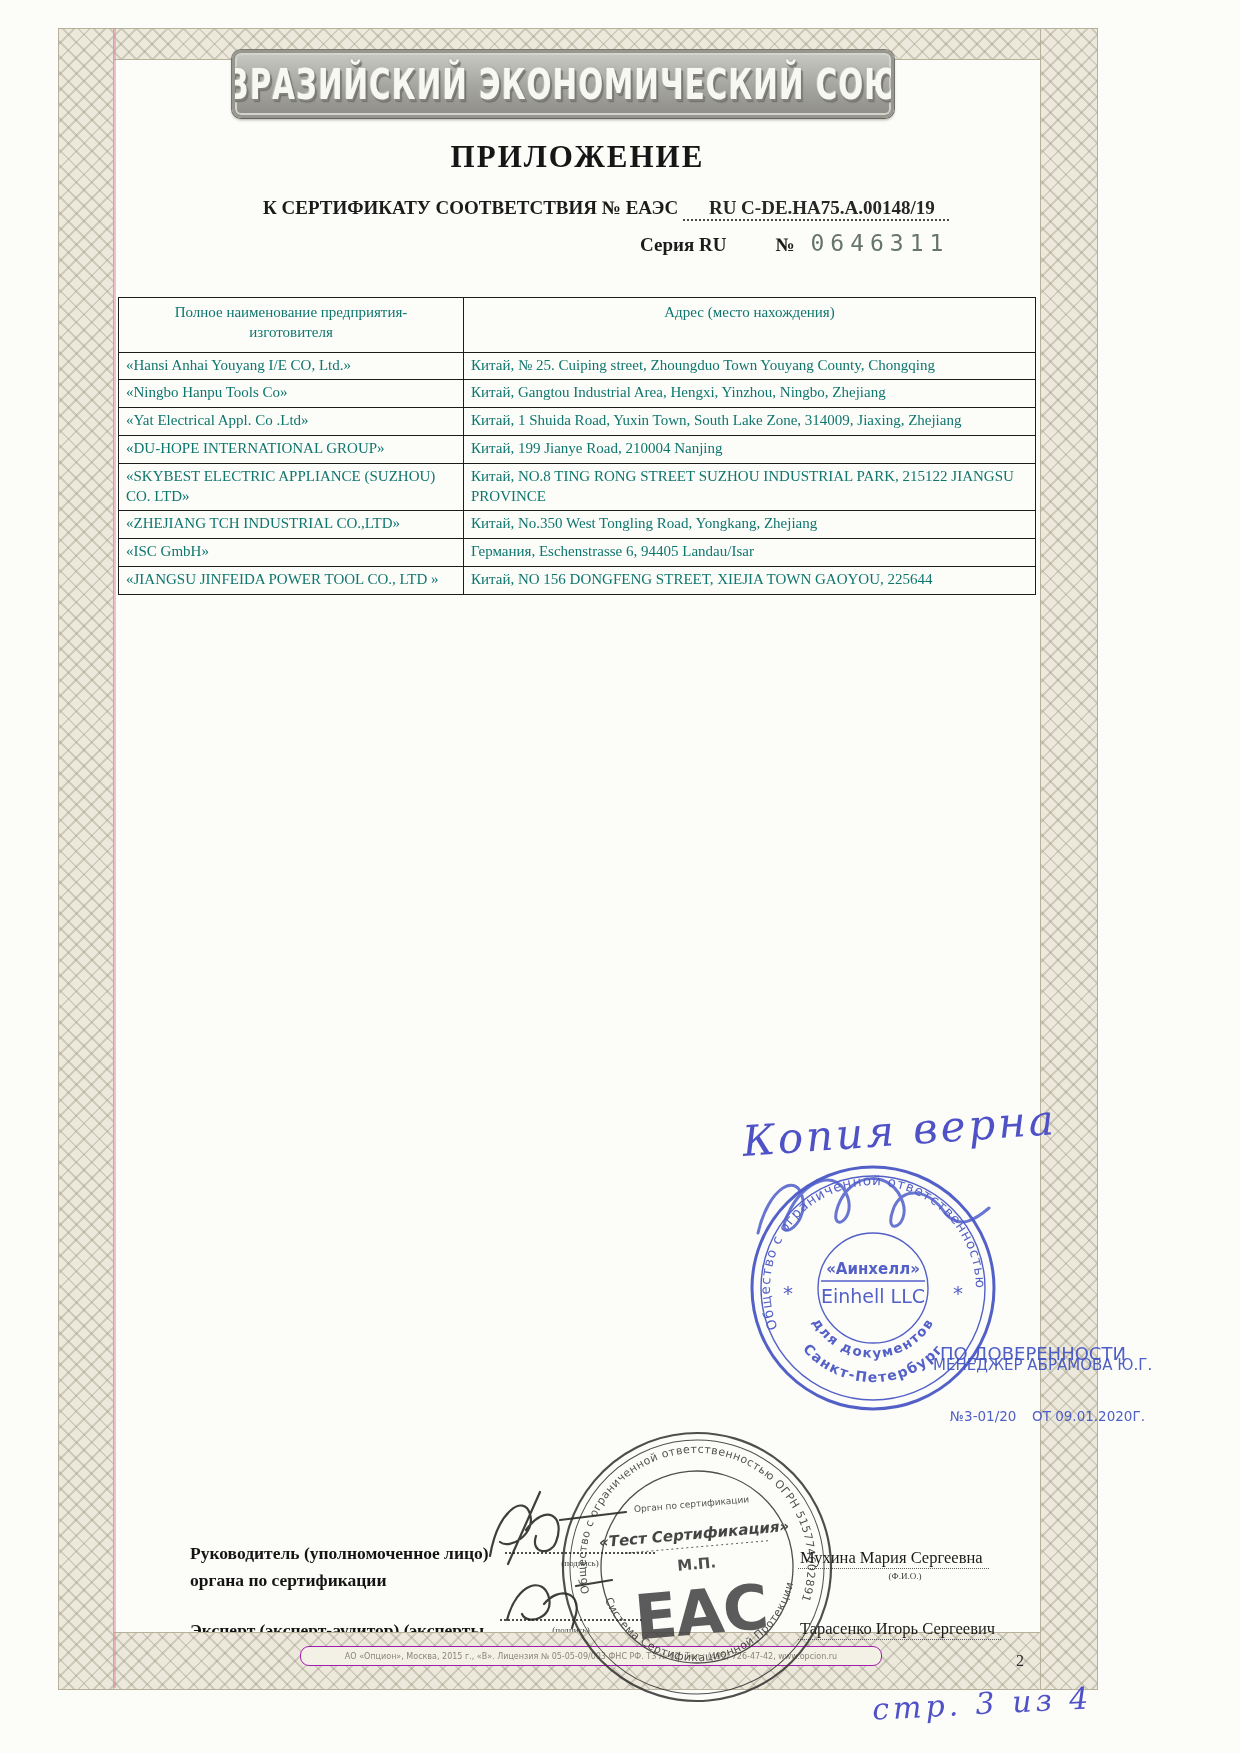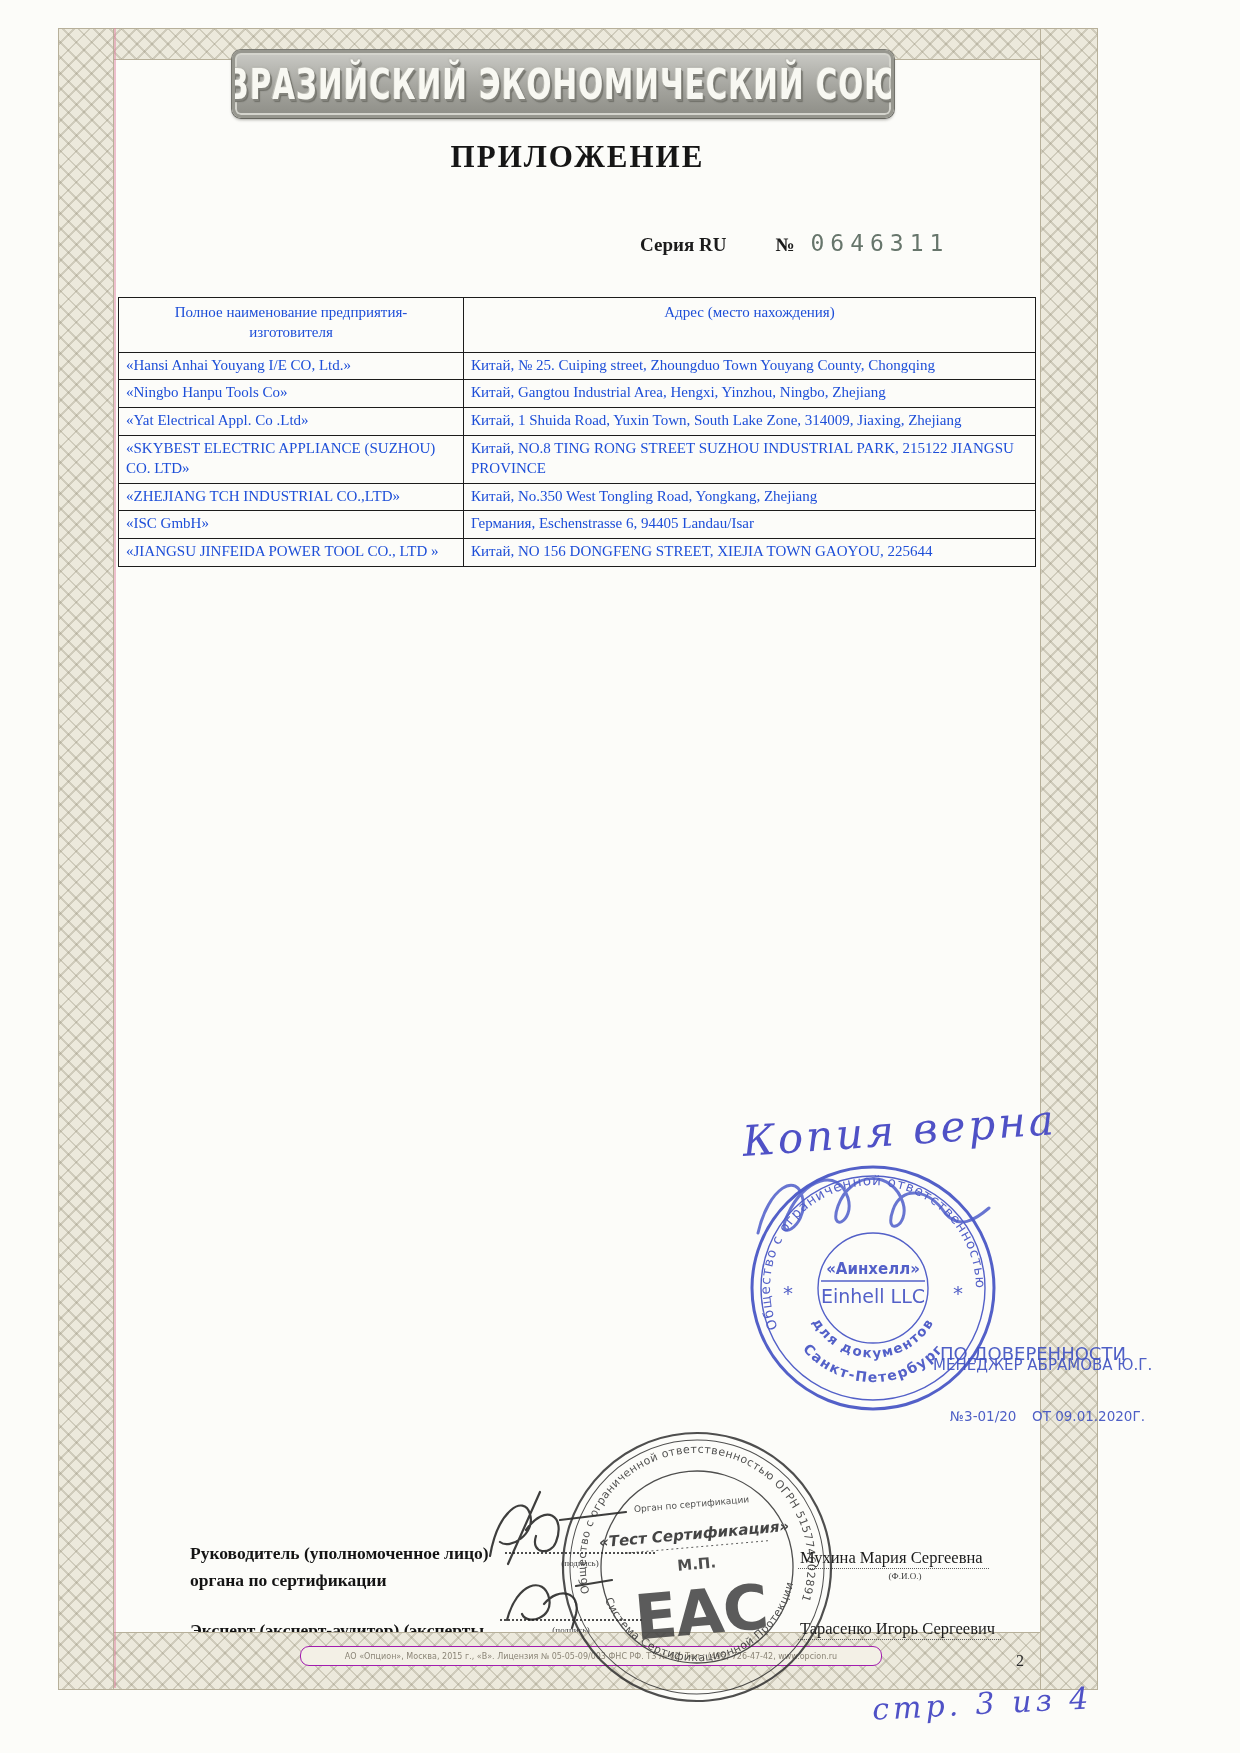--- a/index.html
+++ b/index.html
@@ -28,21 +28,21 @@
   .certline{font-size:19px;font-weight:600;white-space:nowrap;}
   .certnum{font-weight:600;border-bottom:2px dotted #4b4b4b;padding:0 14px 1px 26px;color:#262626;}
   .series{font-size:19px;font-weight:600;}
   .seriesnum{font-family:"DejaVu Sans Mono","Liberation Mono",monospace;font-size:23px;
       color:#66756b;letter-spacing:6px;font-weight:500;}
   .intro{font-size:14.6px;text-align:center;color:#1d1d1d;}
   
   table.mfr{border-collapse:collapse;width:918px;table-layout:fixed;z-index:3;position:relative;}
   table.mfr th,table.mfr td{border:1.4px solid #1c1c1c;font-size:15px;line-height:1.32;
       padding:3px 9px 4px 7px;vertical-align:top;font-weight:normal;text-align:left;
-      color:#1d4ed8;}
+      color:#0f766e;}
   table.mfr th{text-align:center;padding:5px 20px 9px;}
   .col1{width:345px;}
   
   .biglabel{font-size:17.5px;font-weight:600;line-height:1.55;color:#141414;}
   .caption{font-size:9px;color:#3a3a3a;text-align:center;}
   .dotline{border-bottom:2px dotted #4e4e4e;}
   .fio-name{font-size:16.5px;color:#1a1a1a;border-bottom:1.6px dotted #5c5c5c;
       padding:0 6px 1px 2px;white-space:nowrap;margin-top:44px;}
   .stamp-overlay{font-family:"DejaVu Sans","Liberation Sans",sans-serif;font-weight:normal;
       color:#4052c2;opacity:.92;white-space:nowrap;z-index:7;}
@@ -66,20 +66,24 @@
   <div class="pinkline"></div>
 
   <div class="banner">
     <span class="banner-text">ЕВРАЗИЙСКИЙ ЭКОНОМИЧЕСКИЙ СОЮЗ</span>
   </div>
 
   <div class="s" style="left:115px;top:139px;width:925px;text-align:center;z-index:3;">
     <span class="title">ПРИЛОЖЕНИЕ</span>
   </div>
 
+  <div class="s certline" style="left:263px;top:197px;z-index:3;">
+    <span>К СЕРТИФИКАТУ СООТВЕТСТВИЯ № ЕАЭС</span>
+    <span class="certnum">RU C-DE.HA75.A.00148/19</span>
+  </div>
 
   <div class="s" style="left:640px;top:230px;z-index:3;white-space:nowrap;">
     <span class="series">Серия RU</span>
     <span class="series" style="margin-left:45px;">№</span>
     <span class="seriesnum" style="margin-left:12px;">0646311</span>
   </div>
 
 
   <table class="mfr s" style="left:118px;top:297px;">
     <colgroup>
@@ -95,20 +99,24 @@
       <td>«Hansi Anhai Youyang I/E CO, Ltd.»</td>
       <td>Китай, № 25. Cuiping street, Zhoungduo Town Youyang County, Chongqing</td>
     </tr>
     <tr>
       <td>«Ningbo Hanpu Tools Co»</td>
       <td>Китай, Gangtou Industrial Area, Hengxi, Yinzhou, Ningbo, Zhejiang</td>
     </tr>
     <tr>
       <td>«Yat Electrical Appl. Co .Ltd»</td>
       <td>Китай, 1 Shuida Road, Yuxin Town, South Lake Zone, 314009, Jiaxing, Zhejiang</td>
+    </tr>
+    <tr>
+      <td>«DU-HOPE INTERNATIONAL GROUP»</td>
+      <td>Китай, 199 Jianye Road, 210004 Nanjing</td>
     </tr>
     <tr>
       <td>«SKYBEST ELECTRIC APPLIANCE (SUZHOU) CO. LTD»</td>
       <td>Китай, NO.8 TING RONG STREET SUZHOU INDUSTRIAL PARK, 215122 JIANGSU PROVINCE</td>
     </tr>
     <tr>
       <td>«ZHEJIANG TCH INDUSTRIAL CO.,LTD»</td>
       <td>Китай, No.350 West Tongling Road, Yongkang, Zhejiang</td>
     </tr>
     <tr>

